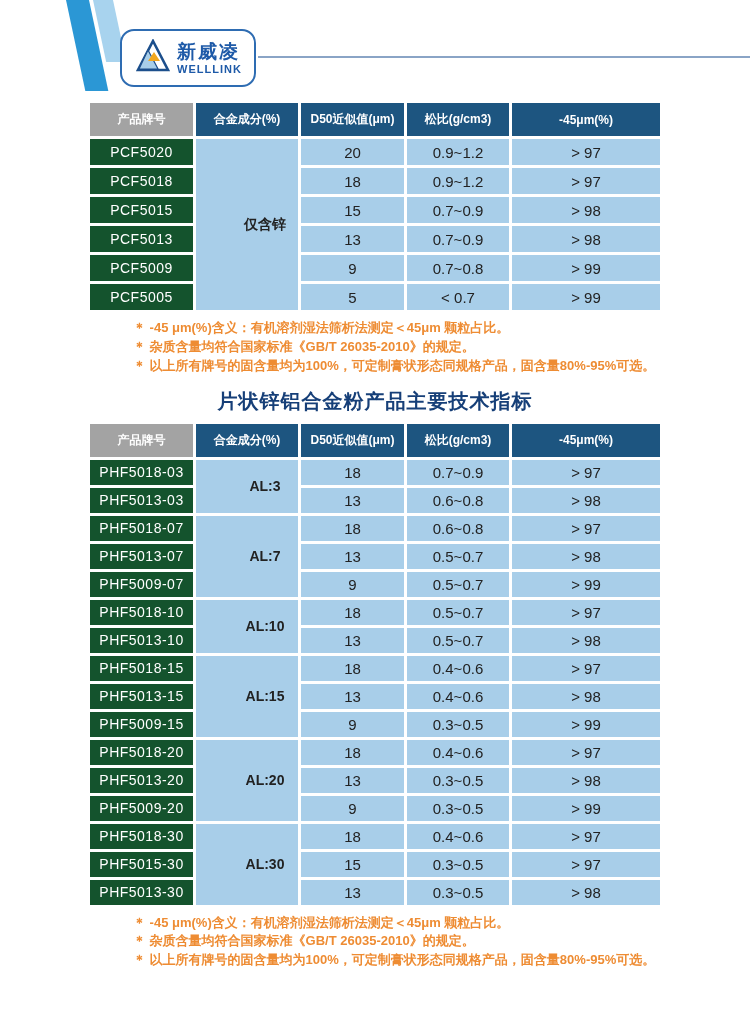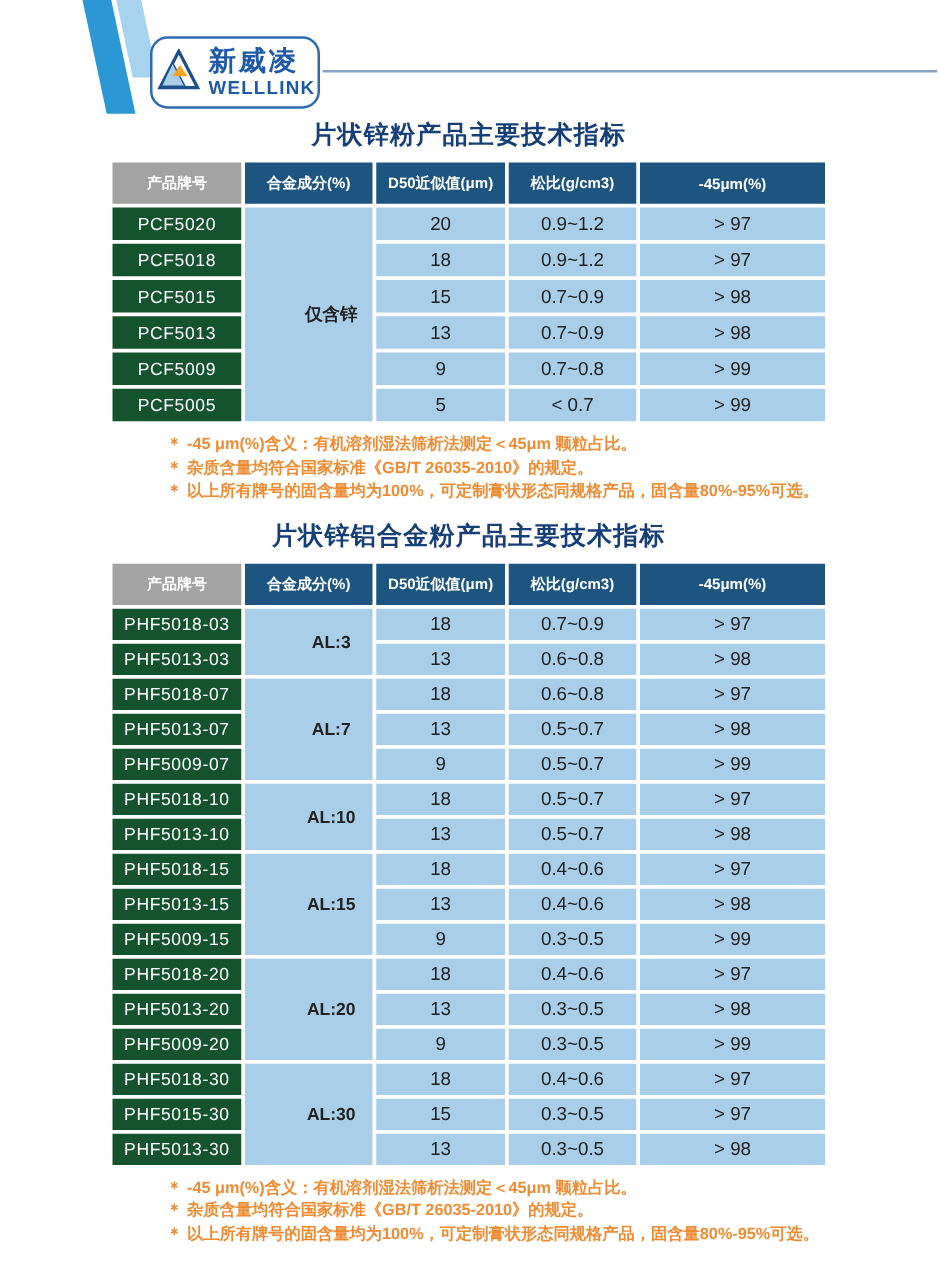--- a/index.html
+++ b/index.html
@@ -9,22 +9,22 @@
   
   .stripe{position:absolute;top:0;transform-origin:0 0;transform:skewX(12deg);}
   .stripe-dark{left:66px;width:23px;height:91px;background:#2b97d5;}
   .stripe-light{left:93px;width:20px;height:62px;background:#a8d3ee;}
 
   
   .logo-box{position:absolute;left:120px;top:29px;width:136px;height:58px;box-sizing:border-box;
     border:2px solid #2e6cb2;border-radius:14px;background:#fff;display:flex;align-items:center;
     justify-content:center;gap:7px;}
   .logo-text{display:flex;flex-direction:column;line-height:1;}
-  .logo-cn{font-size:22px;font-weight:bold;color:#1e5aa8;letter-spacing:2px;}
-  .logo-en{font-size:15px;font-weight:bold;color:#1e5aa8;letter-spacing:1px;margin-top:3px;}
+  .logo-cn{font-size:19px;font-weight:bold;color:#1e5aa8;letter-spacing:2px;}
+  .logo-en{font-size:11px;font-weight:bold;color:#1e5aa8;letter-spacing:1px;margin-top:3px;}
   .header-line{position:absolute;left:258px;top:56px;width:492px;height:2px;background:#8aa4c6;}
 
   
   .content{position:absolute;left:87px;top:94px;width:576px;}
   .sec-title{margin:0;text-align:center;font-size:20px;font-weight:bold;color:#163f78;letter-spacing:1px;}
   .sec-title.second{margin-top:12px;}
 
   table{border-collapse:separate;border-spacing:3px;table-layout:fixed;width:576px;margin-top:6px;}
   th{background:#1d5580;color:#ffffff;font-size:12px;font-weight:bold;height:33px;padding:0;}
   th.model-h{background:#a3a3a3;}
@@ -56,21 +56,20 @@
     </span>
     <span class="logo-text">
       <span class="logo-cn">新威凌</span>
       <span class="logo-en">WELLLINK</span>
     </span>
   </div>
   <div class="header-line"></div>
 
   <div class="content">
 
-    <div class="sec-title">片状锌粉产品主要技术指标</div>
 
     <table class="t1">
       <colgroup>
           <col style="width:103px">
           <col style="width:102px">
           <col style="width:103px">
           <col style="width:102px">
           <col style="width:148px">
         </colgroup>
       <thead>

